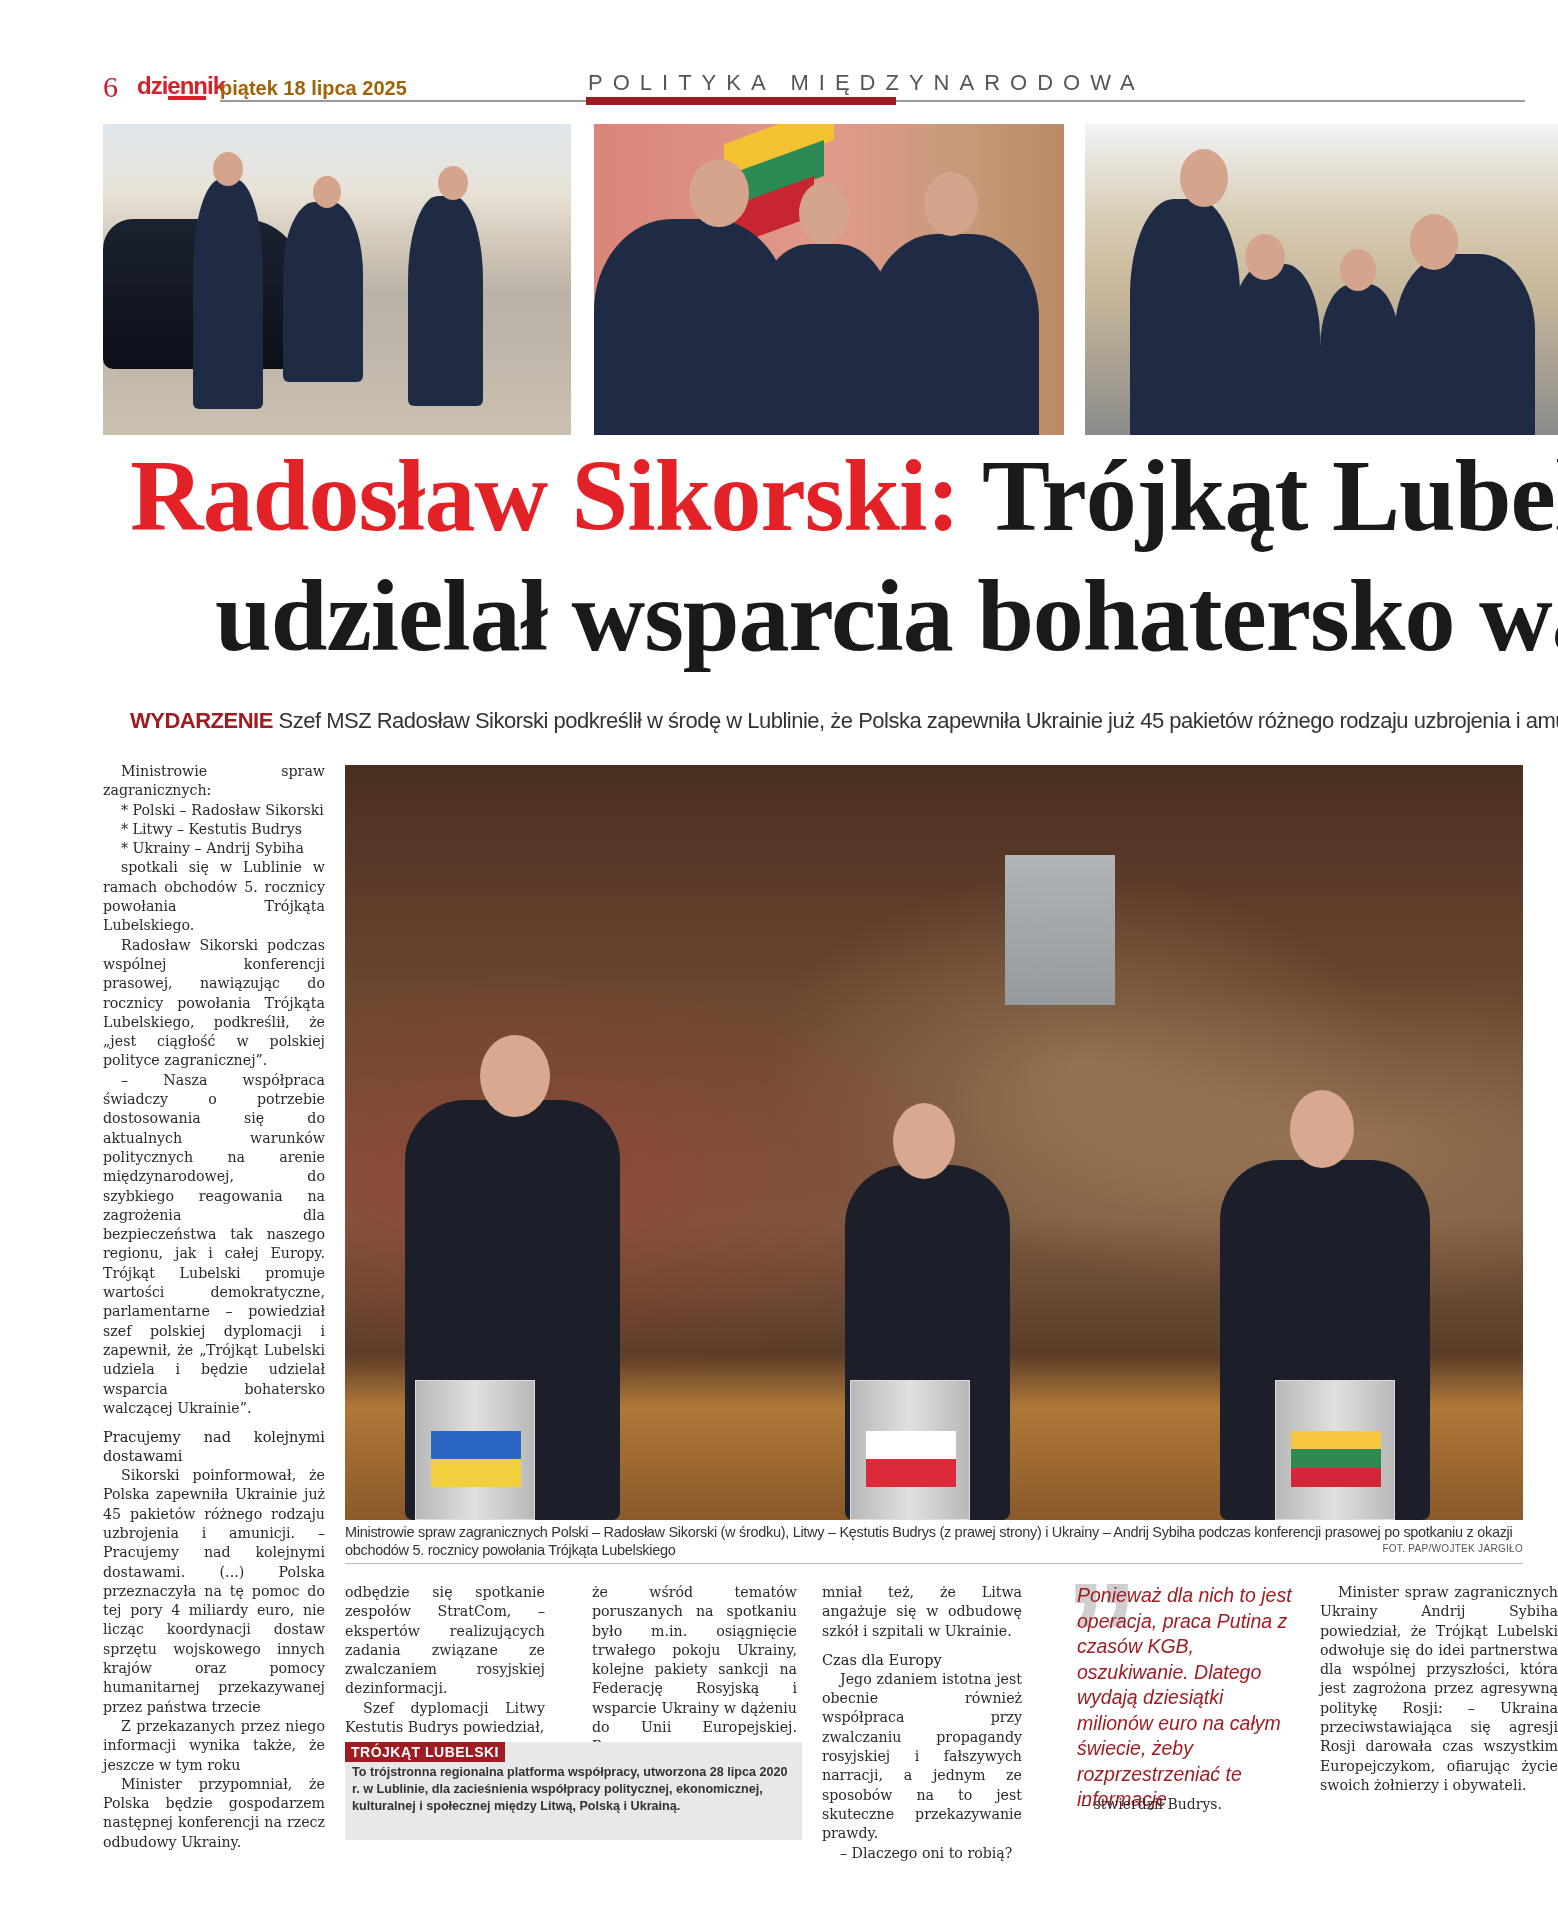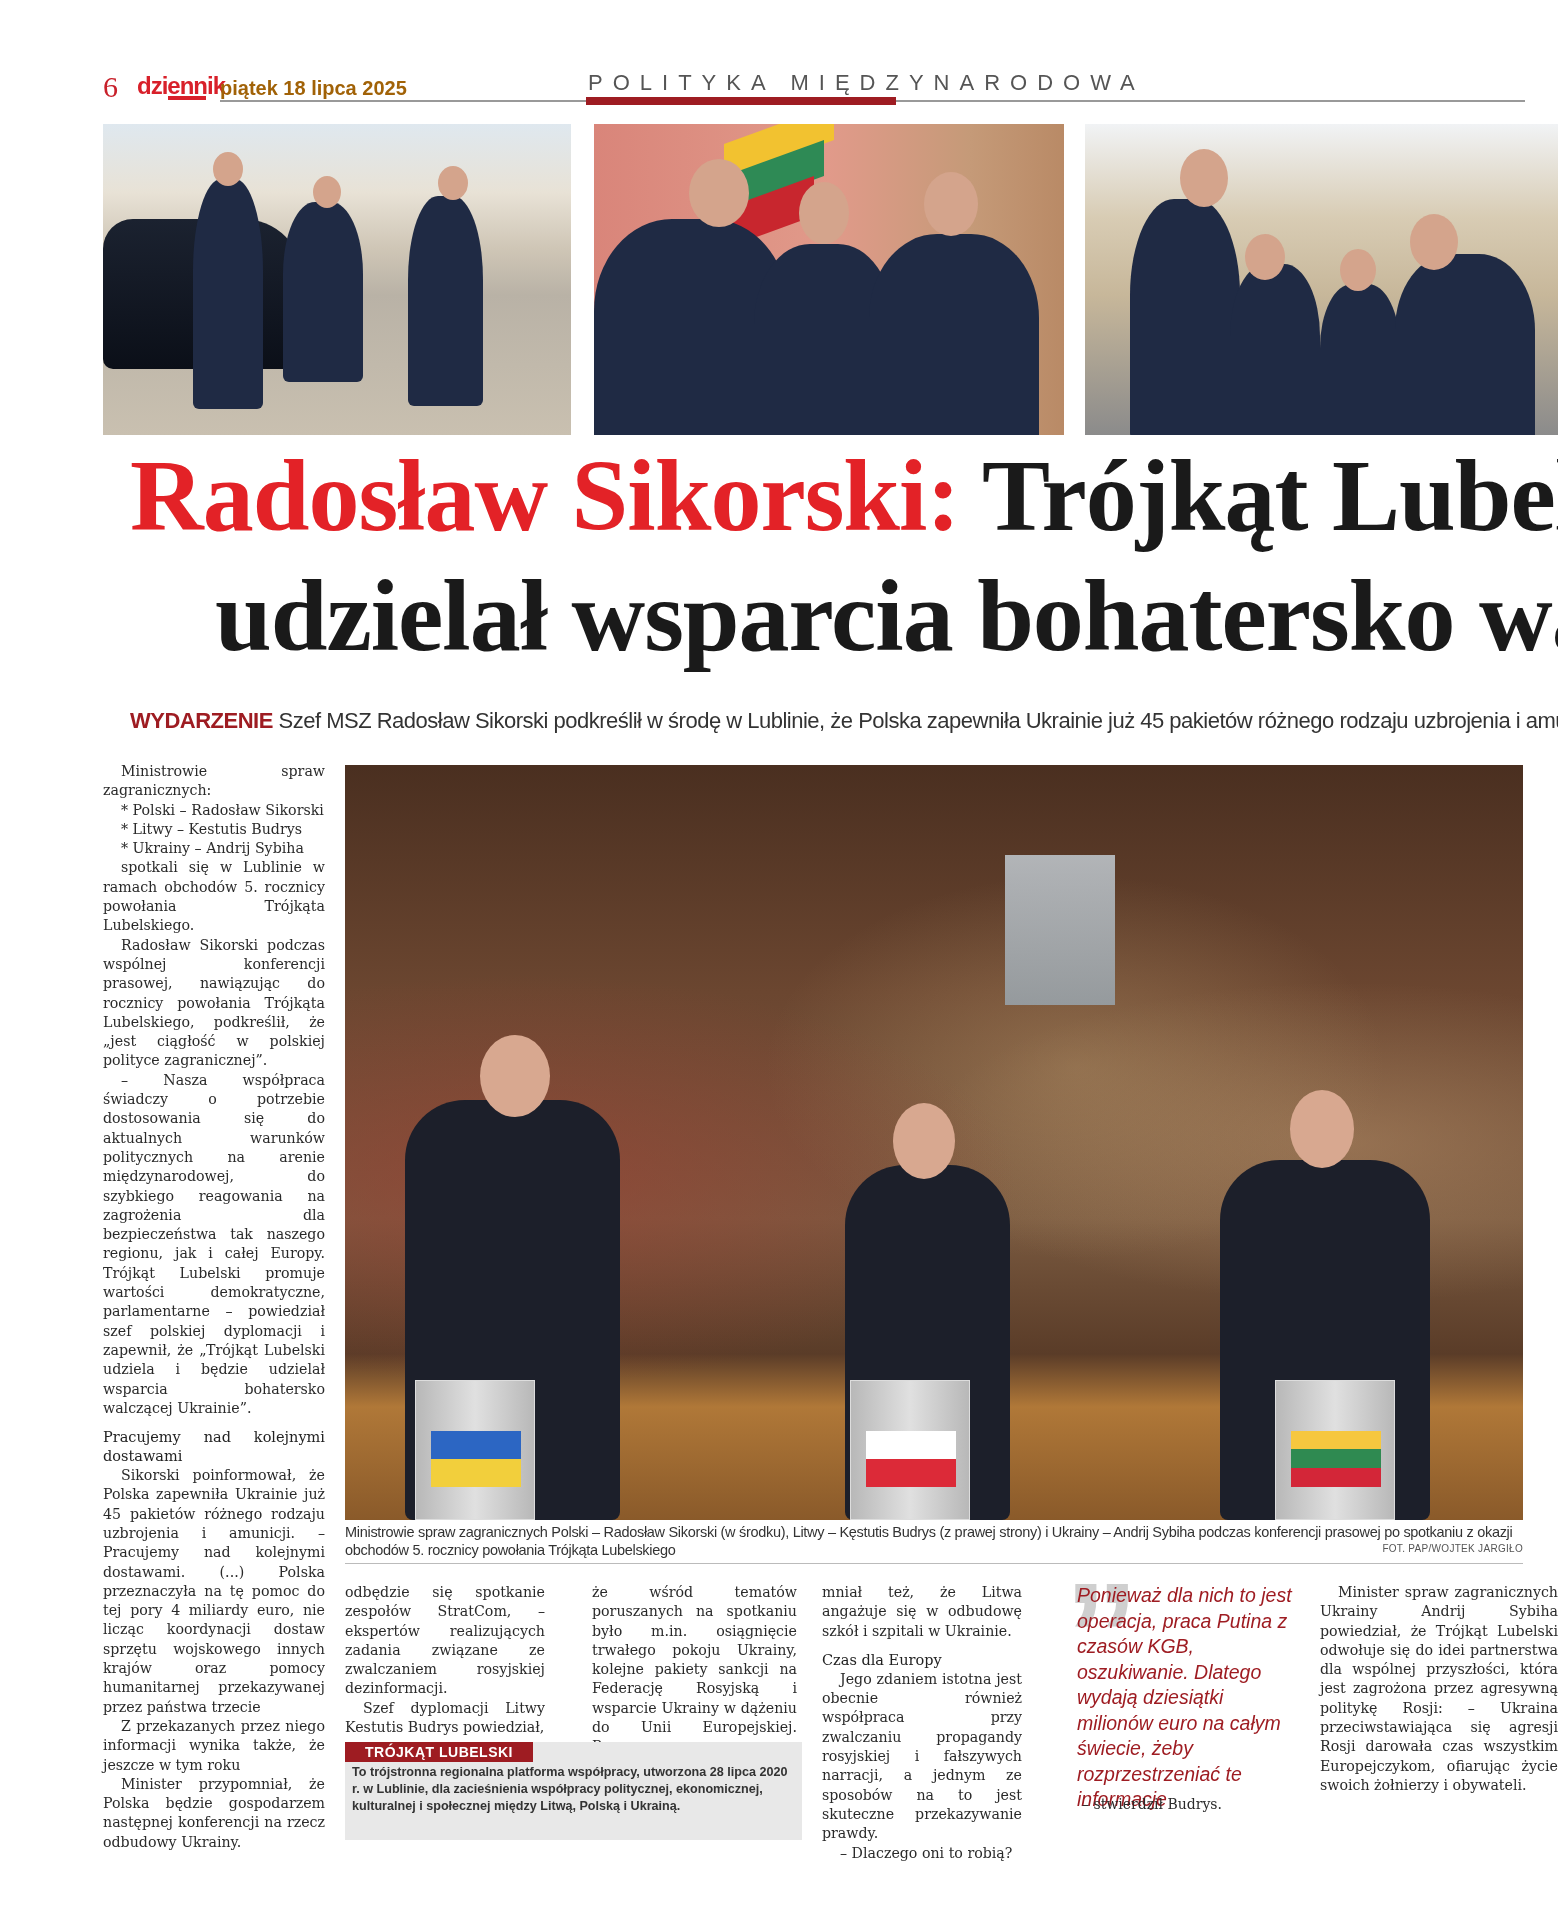--- a/index.html
+++ b/index.html
@@ -62,21 +62,21 @@
   .flag { position: absolute; left: 15px; top: 50px; width: 90px; height: 56px; }
   .speaker { position: absolute; top: 335px; border-radius: 60px 60px 8px 8px; background: #1c1f2a; }
   .sp-head { position: absolute; border-radius: 50%; background: #d8a890; }
 
   .caption { left: 345px; top: 1523px; width: 1178px; font-family: "Liberation Sans", sans-serif; font-size: 14.5px; line-height: 18px; color: #333; letter-spacing: -0.3px; }
   .credit { right: 35px; top: 1543px; font-family: "Liberation Sans", sans-serif; font-size: 10px; color: #555; letter-spacing: 0.3px; }
   .cap-line { left: 345px; top: 1563px; width: 1178px; height: 1px; background: #bbb; }
 
   
   .infobox { left: 345px; top: 1742px; width: 457px; height: 98px; background: #e8e8e8; }
-  .infobox-tag { left: 345px; top: 1742px; background: #9e1c22; color: #fff; font-family: "Liberation Sans", sans-serif; font-weight: bold; font-size: 14px; padding: 2px 20px; letter-spacing: 0.5px; }
+  .infobox-tag { left: 345px; top: 1742px; background: #9e1c22; color: #fff; font-family: "Liberation Sans", sans-serif; font-weight: bold; font-size: 14px; padding: 2px 6px; letter-spacing: 0.5px; }
   .infobox-text { left: 352px; top: 1764px; width: 440px; font-family: "Liberation Sans", sans-serif; font-weight: bold; font-size: 12.6px; line-height: 17px; color: #333; }
 
   
   .quote-mark { left: 1064px; top: 1560px; font-family: "Liberation Sans", sans-serif; font-weight: bold; font-size: 150px; color: #cfcfcf; line-height: 1; }
   .quote { left: 1077px; top: 1583px; width: 220px; font-family: "Liberation Sans", sans-serif; font-style: italic; font-size: 19.5px; line-height: 25.5px; color: #9e1c22; }
   .quote-attr { left: 1082px; top: 1796px; font-family: "DejaVu Serif", serif; font-size: 14px; color: #2a2a2a; }
 </style>
 </head>
 <body>
 

